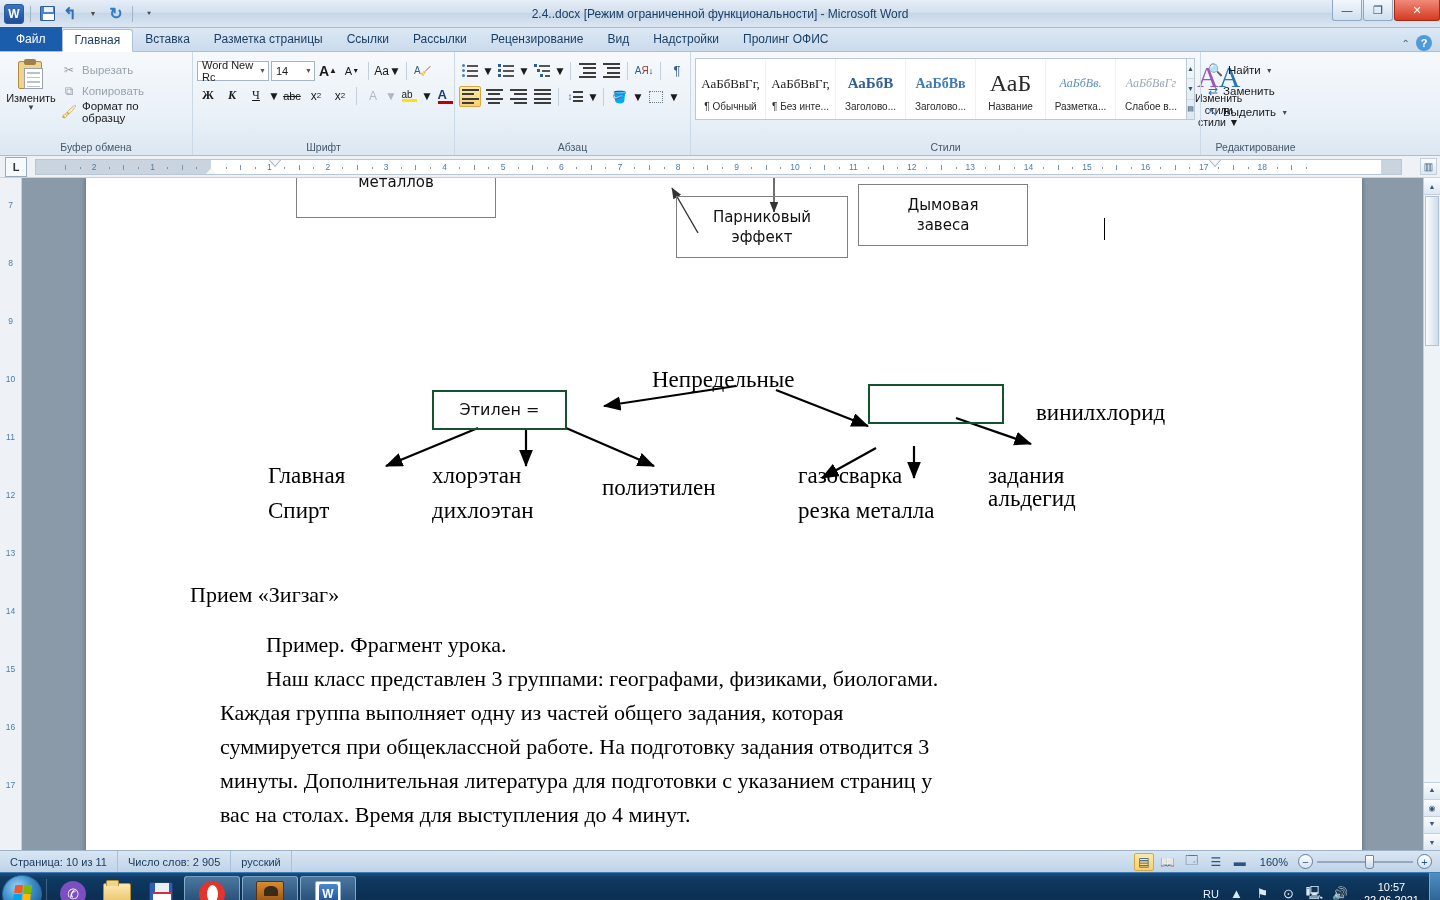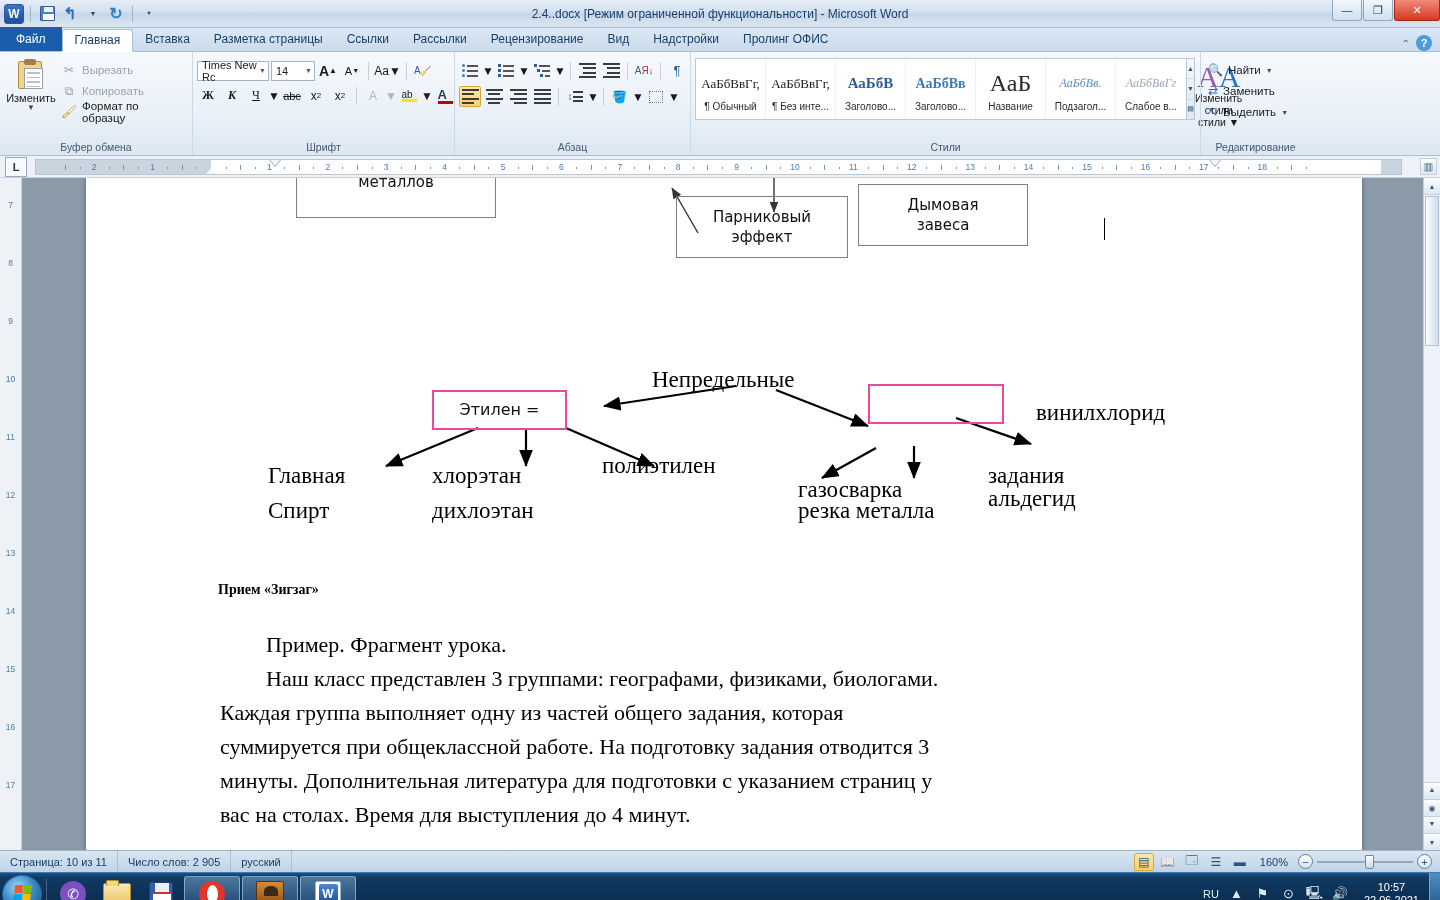--- a/index.html
+++ b/index.html
@@ -192,24 +192,24 @@
   .sb-btn{height:17px;display:flex;align-items:center;justify-content:center;font-size:7px;color:#3d5a79;
           background:linear-gradient(to bottom,#fafcfe,#dde8f2);border-bottom:1px solid #c3cfdb;}
   .sb-thumb{height:150px;background:linear-gradient(to right,#fdfefe,#cfdcea);border:1px solid #b3c2d2;margin:1px;}
   .sb-space{flex:1;}
   .sb-extra{height:17px;display:flex;align-items:center;justify-content:center;font-size:8px;color:#3d5a79;
             background:linear-gradient(to bottom,#fafcfe,#dde8f2);border-top:1px solid #c3cfdb;}
 
   
   .dbox{position:absolute;border:1px solid #7f7f7f;display:flex;align-items:center;justify-content:center;
         text-align:center;font-family:"DejaVu Sans",sans-serif;font-size:15px;color:#111;line-height:20px;}
-  .dbox.thick{border:2px solid #ec4899;}
+  .dbox.thick{border:2px solid #14532d;}
   .dlabel{position:absolute;font-family:"Liberation Serif",serif;font-size:23px;color:#000;white-space:nowrap;}
   .bodytext{position:absolute;font-family:"Liberation Serif",serif;color:#000;}
-  .bodytext.h{font-weight:bold;font-size:14px;margin-left:28px;}
+  .bodytext.h{font-weight:normal;font-size:22px;}
   .bodytext.p{font-size:22px;line-height:34px;}
   .caret-line{position:absolute;width:1px;background:#000;}
 
   
   .statusbar{height:22px;background:linear-gradient(to bottom,#d9e6f2,#bfd3e8);
              display:flex;align-items:center;border-top:1px solid #9db3c9;font-size:11px;color:#16395e;}
   .sb-item{padding:0 10px;height:100%;display:flex;align-items:center;border-right:1px solid #a9c0d6;}
   .sb-right{margin-left:auto;display:flex;align-items:center;gap:4px;padding-right:8px;}
   .viewbtn{width:20px;height:18px;display:flex;align-items:center;justify-content:center;font-size:12px;color:#2b5581;}
   .viewbtn.on{background:linear-gradient(to bottom,#fde9a9,#f8d070);border:1px solid #d8a93c;border-radius:2px;}
@@ -331,21 +331,21 @@
         </div>
       </div>
     </div>
     <div class="rglabel">Буфер обмена</div>
   </div>
 
   <div class="rgroup" style="width:262px">
     <div class="rgbody" style="flex-direction:column;gap:2px;padding-top:4px">
       <div class="rowline">
         <div class="fnt-box fnt-name">
-          <span>Times New Rc</span>
+          <span>Word New Rc</span>
           <span class="cb-caret">▼</span>
         </div>
         <div class="fnt-box fnt-size">
           <span>14</span>
           <span class="cb-caret">▼</span>
         </div>
         <div class="ico-btn grow-a">A<sup>▲</sup></div>
         <div class="ico-btn" style="font-size:11px">A<sup style="font-size:7px">▼</sup></div>
         <span class="vsep"></span>
         <div class="ico-btn wide">Aa<span class="cb-caret">▼</span></div>
@@ -532,21 +532,21 @@
         <div class="styleitem st-h2">
           <div class="sprev">АаБбВв</div>
           <div class="sname">Заголово...</div>
         </div>
         <div class="styleitem st-title">
           <div class="sprev">АаБ</div>
           <div class="sname">Название</div>
         </div>
         <div class="styleitem st-sub">
           <div class="sprev">АаБбВв.</div>
-          <div class="sname">Подзагол...</div>
+          <div class="sname">Разметка...</div>
         </div>
         <div class="styleitem st-weak">
           <div class="sprev">АаБбВвГг</div>
           <div class="sname">Слабое в...</div>
         </div>
       </div>
       <div class="galarrows">
         <div>▲</div>
         <div>▼</div>
         <div>▤</div>
@@ -743,23 +743,23 @@
 
     <div class="dlabel" style="left:566px;top:189px;">Непредельные</div>
     <div class="dlabel" style="left:950px;top:222px;">винилхлорид</div>
 
     <div class="dlabel" style="left:182px;top:285px;">Главная</div>
     <div class="dlabel" style="left:182px;top:320px;">Спирт</div>
 
     <div class="dlabel" style="left:346px;top:285px;">хлорэтан</div>
     <div class="dlabel" style="left:346px;top:320px;">дихлоэтан</div>
 
-    <div class="dlabel" style="left:516px;top:275px;">полиэтилен</div>
-
-    <div class="dlabel" style="left:712px;top:299px;text-align:right;">газосварка</div>
+    <div class="dlabel" style="left:516px;top:297px;">полиэтилен</div>
+
+    <div class="dlabel" style="left:712px;top:285px;text-align:right;">газосварка</div>
     <div class="dlabel" style="left:712px;top:320px;">резка металла</div>
 
     <div class="dlabel" style="left:902px;top:285px;">задания</div>
     <div class="dlabel" style="left:902px;top:308px;">альдегид</div>
 
     <div class="bodytext h" style="left:104px;top:404px;">Прием «Зигзаг»</div>
     <div class="bodytext p" style="left:180px;top:450px;">Пример. Фрагмент урока.</div>
     <div class="bodytext p" style="left:180px;top:484px;">Наш класс представлен 3 группами: географами, физиками, биологами.</div>
     <div class="bodytext p" style="left:134px;top:518px;">Каждая группа выполняет одну из частей общего задания, которая</div>
     <div class="bodytext p" style="left:134px;top:552px;">суммируется при общеклассной работе. На подготовку задания отводится 3</div>

